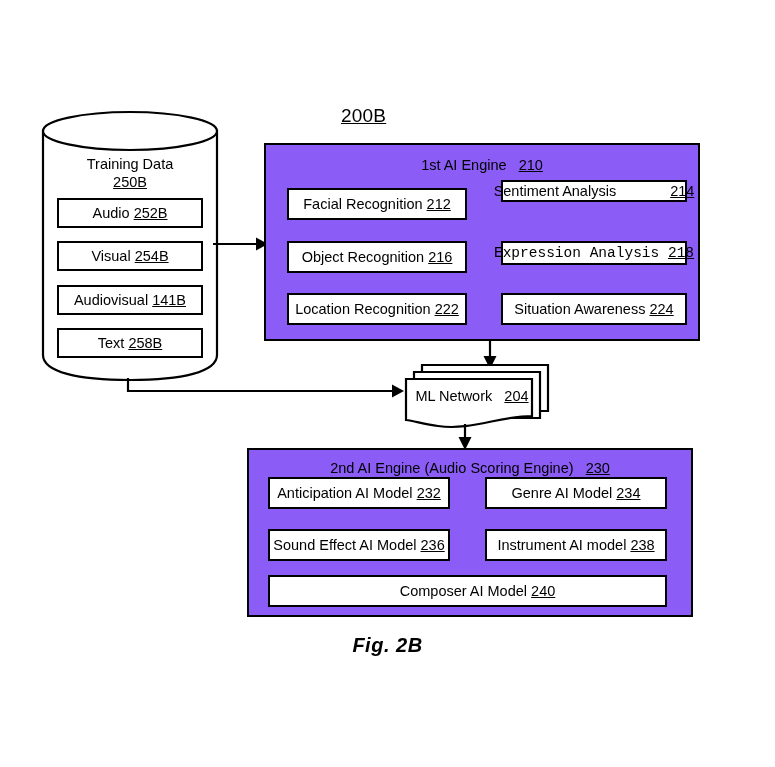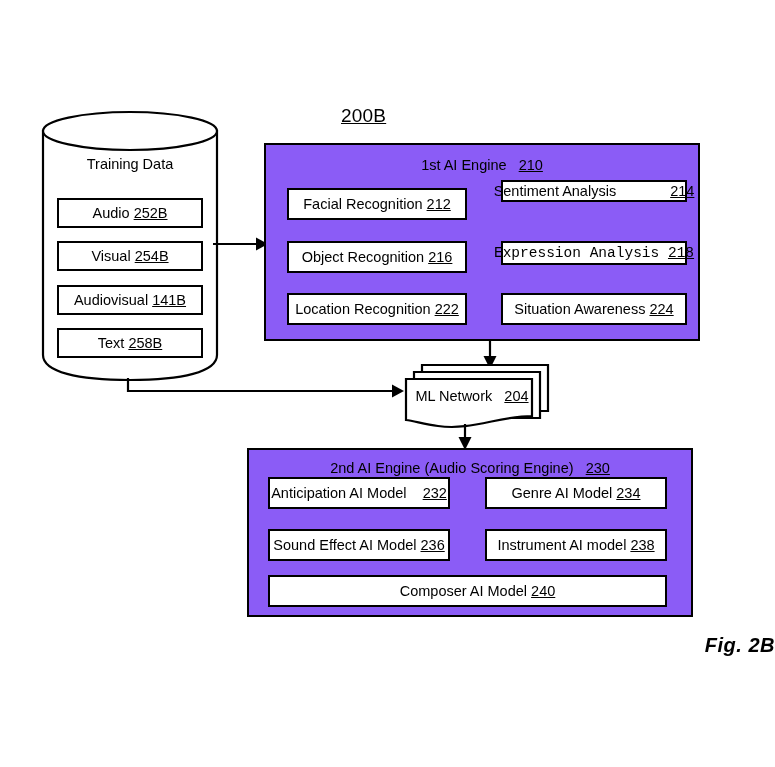--- a/index.html
+++ b/index.html
@@ -120,21 +120,21 @@
     font-size: 14.5px;
     white-space: nowrap;
   }
   #ml-label .ref { text-decoration: underline; }
 
   
   #caption {
     left: 0;
     top: 634px;
     width: 775px;
-    text-align: right;
+    text-align: center;
     font-size: 20px;
     font-weight: bold;
     font-style: italic;
     letter-spacing: 0.5px;
   }
 </style>
 </head>
 <body>
 
 <div id="figure-root">
@@ -192,20 +192,21 @@
     </g>
 
   </svg>
 
   <div class="lbl" id="fig-ref">
     <span class="u">200B</span>
   </div>
 
   <div class="lbl" id="db-title">
     <span>Training Data</span>
+    <span class="ref">250B</span>
   </div>
 
   <div class="box" style="left:57px; top:198px; width:146px; height:30px;">
     <span>Audio</span>
     <span>&nbsp;</span>
     <span class="ref">252B</span>
   </div>
 
   <div class="box" style="left:57px; top:241px; width:146px; height:30px;">
     <span>Visual</span>
@@ -276,21 +277,21 @@
   </div>
 
   <div class="engine" style="left:247px; top:448px; width:446px; height:169px;">
     <div class="engine-title" style="top:10px;">
       <span>2nd AI Engine (Audio Scoring Engine)</span>
       <span>&nbsp;</span>
       <span class="ref">230</span>
     </div>
   </div>
 
-  <div class="box" style="left:268px; top:477px; width:182px; height:32px;gap:6px;">
+  <div class="box" style="left:268px; top:477px; width:182px; height:32px;">
     <span>Anticipation AI Model</span>
     <span>&nbsp;</span>
     <span class="ref">232</span>
   </div>
 
   <div class="box" style="left:485px; top:477px; width:182px; height:32px;">
     <span>Genre AI Model</span>
     <span>&nbsp;</span>
     <span class="ref">234</span>
   </div>

